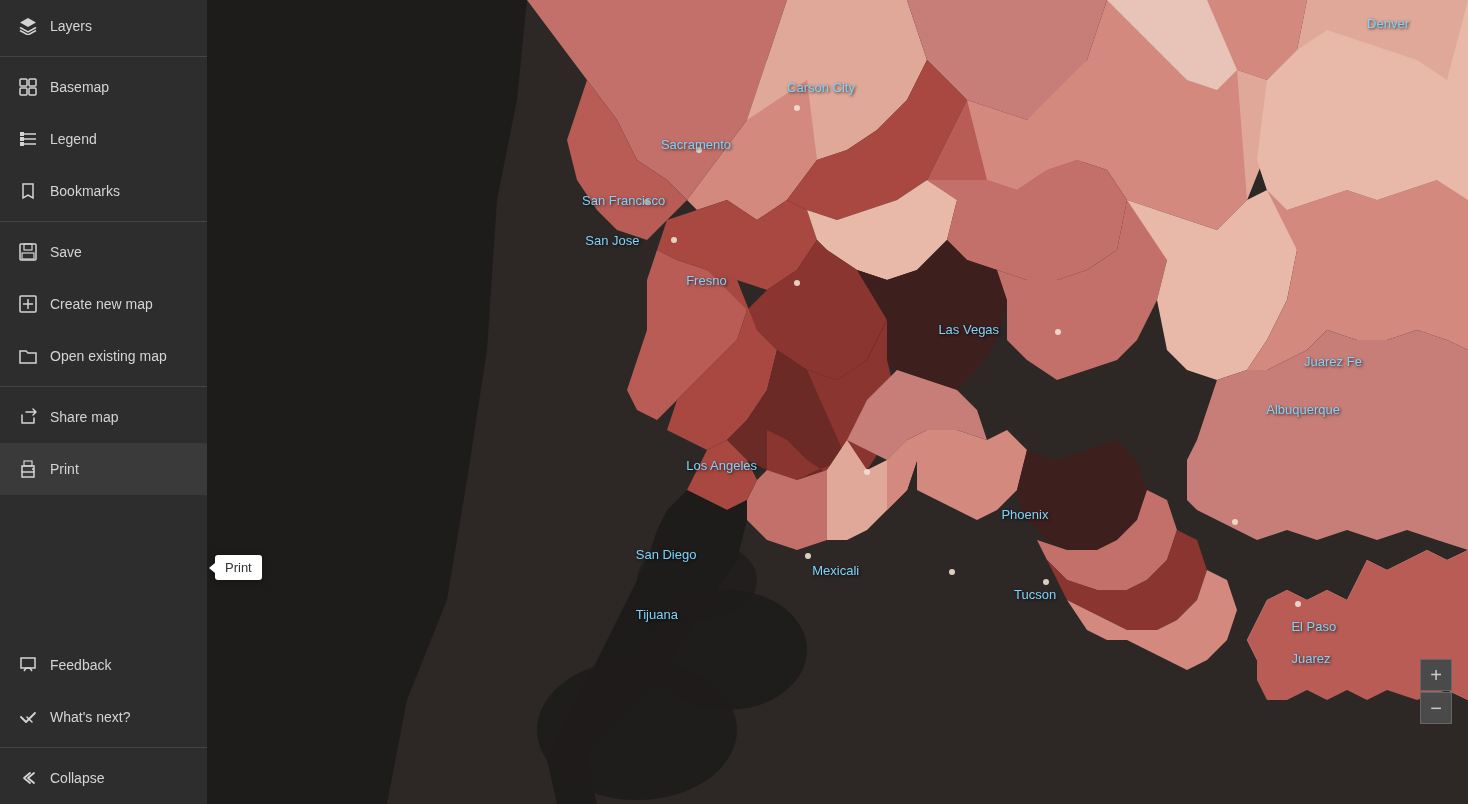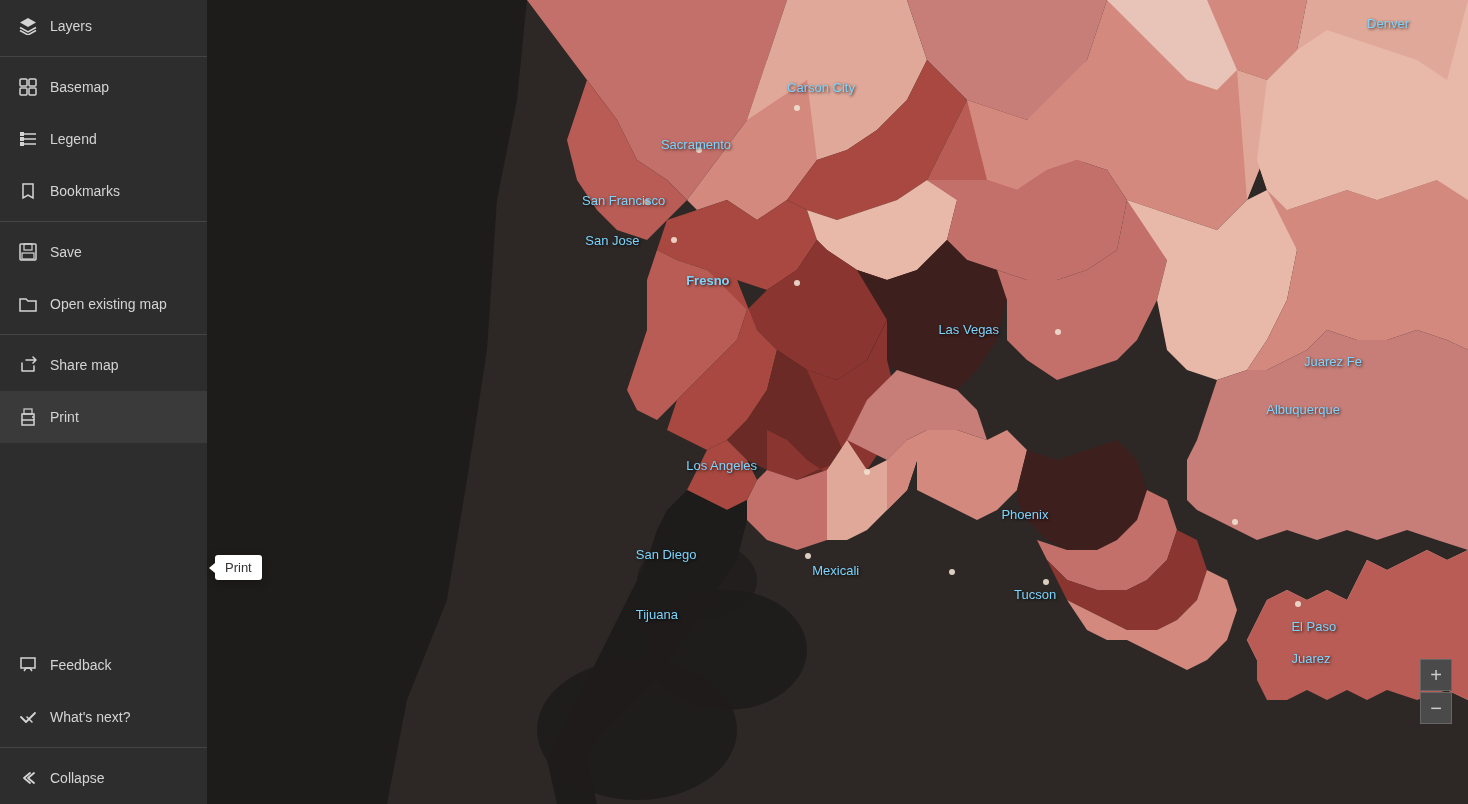--- a/index.html
+++ b/index.html
@@ -192,20 +192,30 @@
     <span class="sidebar-icon">
       <svg class="icon" width="18" height="18" viewBox="0 0 18 18">
         <rect x="1" y="1" width="16" height="16" rx="1" fill="none" stroke="currentColor" stroke-width="1.5"></rect>
         <rect x="5" y="1" width="8" height="6" fill="none" stroke="currentColor" stroke-width="1.2"></rect>
         <rect x="3" y="10" width="12" height="6" fill="none" stroke="currentColor" stroke-width="1.2"></rect>
       </svg>
     </span>
     <span>Save</span>
   </div>
 
+  <div class="sidebar-item">
+    <span class="sidebar-icon">
+      <svg class="icon" width="18" height="18" viewBox="0 0 18 18">
+        <rect x="1" y="1" width="16" height="16" rx="1" fill="none" stroke="currentColor" stroke-width="1.5"></rect>
+        <line x1="9" y1="4" x2="9" y2="14" stroke="currentColor" stroke-width="1.5"></line>
+        <line x1="4" y1="9" x2="14" y2="9" stroke="currentColor" stroke-width="1.5"></line>
+      </svg>
+    </span>
+    <span>Create new map</span>
+  </div>
 
   <div class="sidebar-item">
     <span class="sidebar-icon">
       <svg class="icon" width="18" height="18" viewBox="0 0 18 18">
         <path d="M1 4h6l2 2h8v10H1V4z" fill="none" stroke="currentColor" stroke-width="1.5"></path>
       </svg>
     </span>
     <span>Open existing map</span>
   </div>
 
@@ -356,21 +366,21 @@
     <circle cx="1375" cy="28" r="3" fill="#f0e0d0" opacity="0.9"></circle>
     <circle cx="1350" cy="368" r="3" fill="#f0e0d0" opacity="0.9"></circle>
     <circle cx="1336" cy="407" r="3" fill="#f0e0d0" opacity="0.9"></circle>
     <circle cx="1349" cy="629" r="3" fill="#f0e0d0" opacity="0.9"></circle>
   </svg>
 
   <div class="city-label" style="top:10%;left:46%;">Carson City</div>
   <div class="city-label" style="top:17%;left:36%;">Sacramento</div>
   <div class="city-label" style="top:24%;left:28%;margin-left:22px;">San Francisco</div>
   <div class="city-label" style="top:29%;left:30%;">San Jose</div>
-  <div class="city-label" style="top:34%;left:38%;font-weight:bold;">Fresno</div>
+  <div class="city-label" style="top:34%;left:38%;">Fresno</div>
   <div class="city-label" style="top:40%;left:58%;">Las Vegas</div>
   <div class="city-label" style="top:57%;left:38%;">Los Angeles</div>
   <div class="city-label" style="top:68%;left:34%;">San Diego</div>
   <div class="city-label" style="top:72%;left:34%;margin-top:28px;">Tijuana</div>
   <div class="city-label" style="top:70%;left:48%;">Mexicali</div>
   <div class="city-label" style="top:63%;left:63%;">Phoenix</div>
   <div class="city-label" style="top:73%;left:64%;">Tucson</div>
   <div class="city-label" style="top:2%;left:92%;">Denver</div>
   <div class="city-label" style="top:44%;left:87%;">Juarez Fe</div>
   <div class="city-label" style="top:50%;left:84%;text-align:right;">Albuquerque</div>

